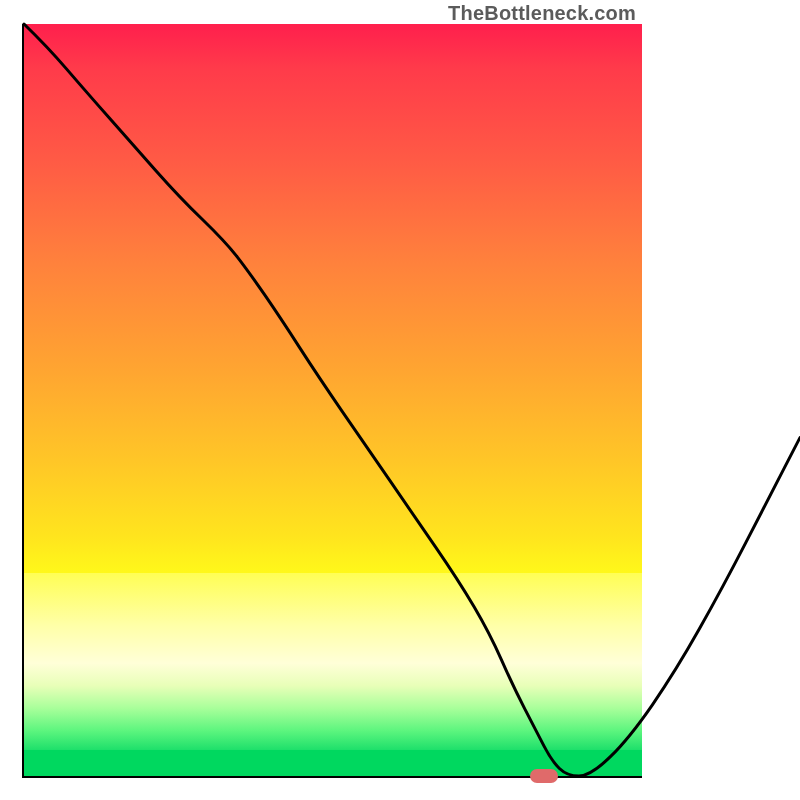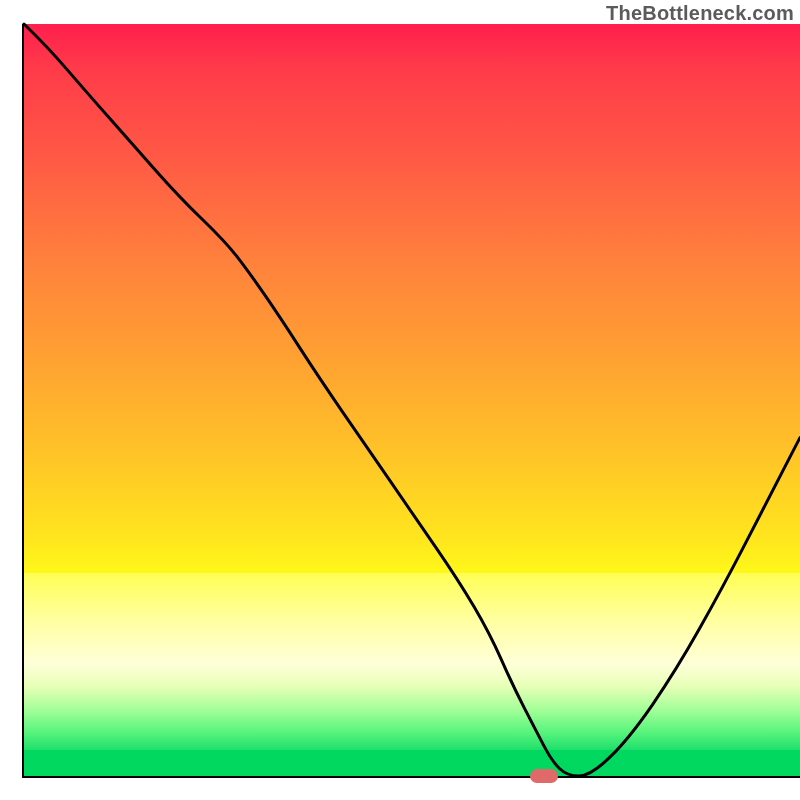--- a/index.html
+++ b/index.html
@@ -6,21 +6,21 @@
     margin: 0;
     padding: 0;
     width: 800px;
     height: 800px;
     background: #ffffff;
     font-family: Arial, Helvetica, sans-serif;
     overflow: hidden;
   }
   .chart-wrap {
     position: relative;
-    width: 800px;
+    width: 642px;
     height: 800px;
   }
   .bg {
     position: absolute;
     left: 24px;
     right: 0;
     top: 24px;
     bottom: 24px;
     
     background: linear-gradient(

